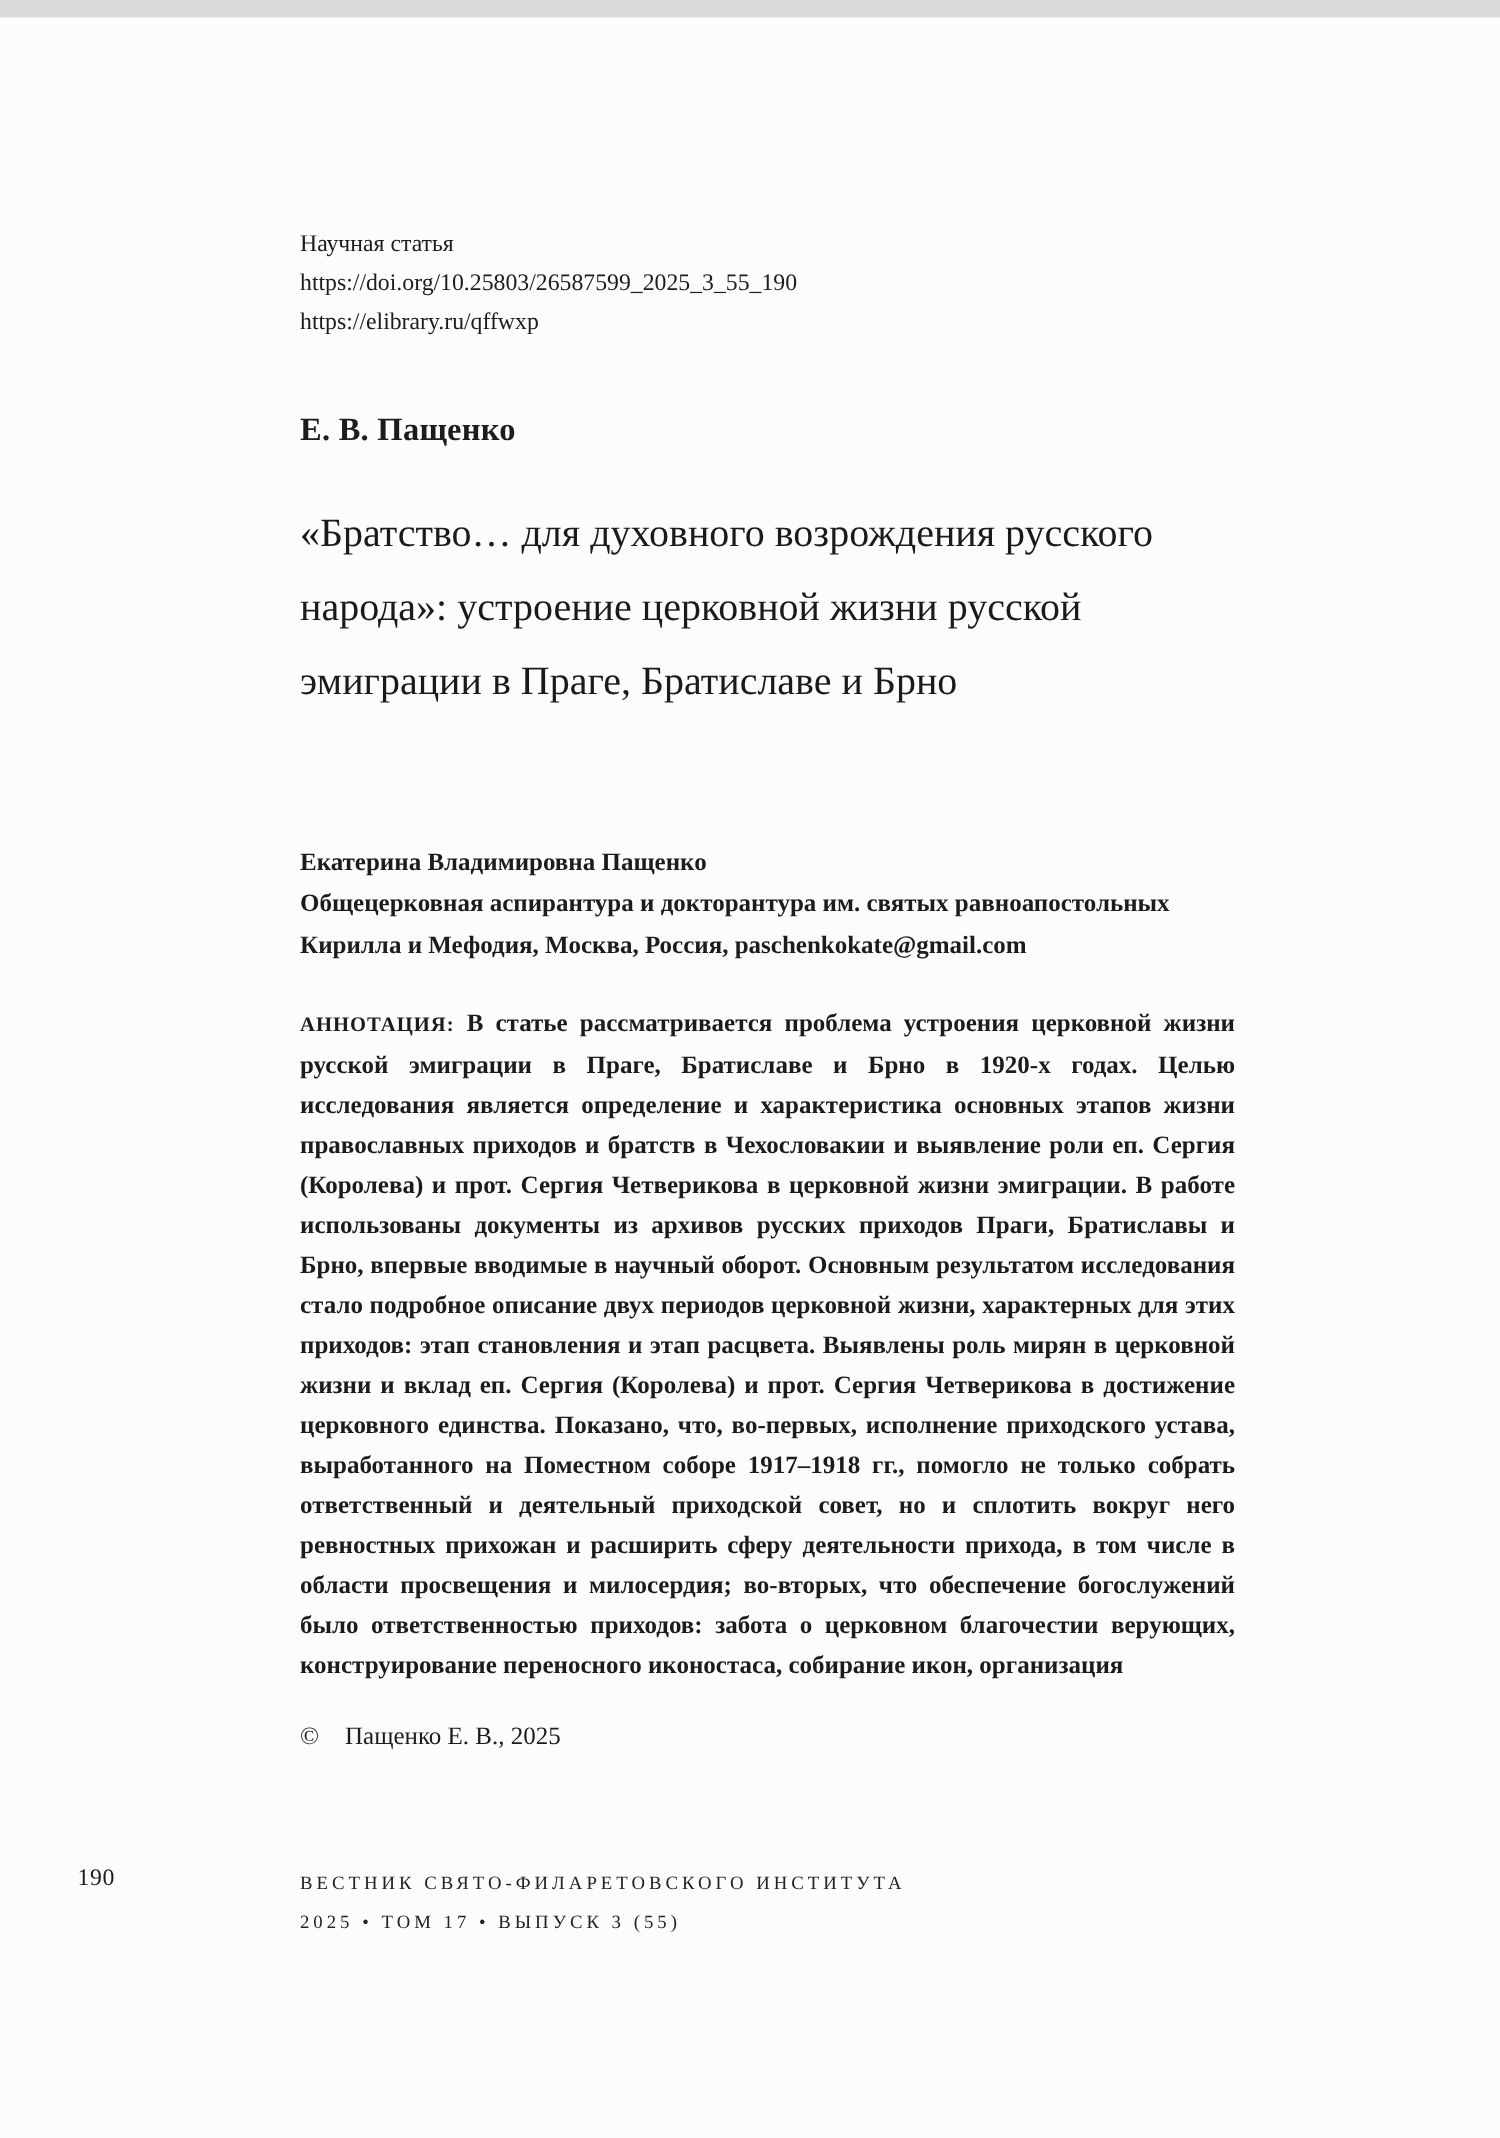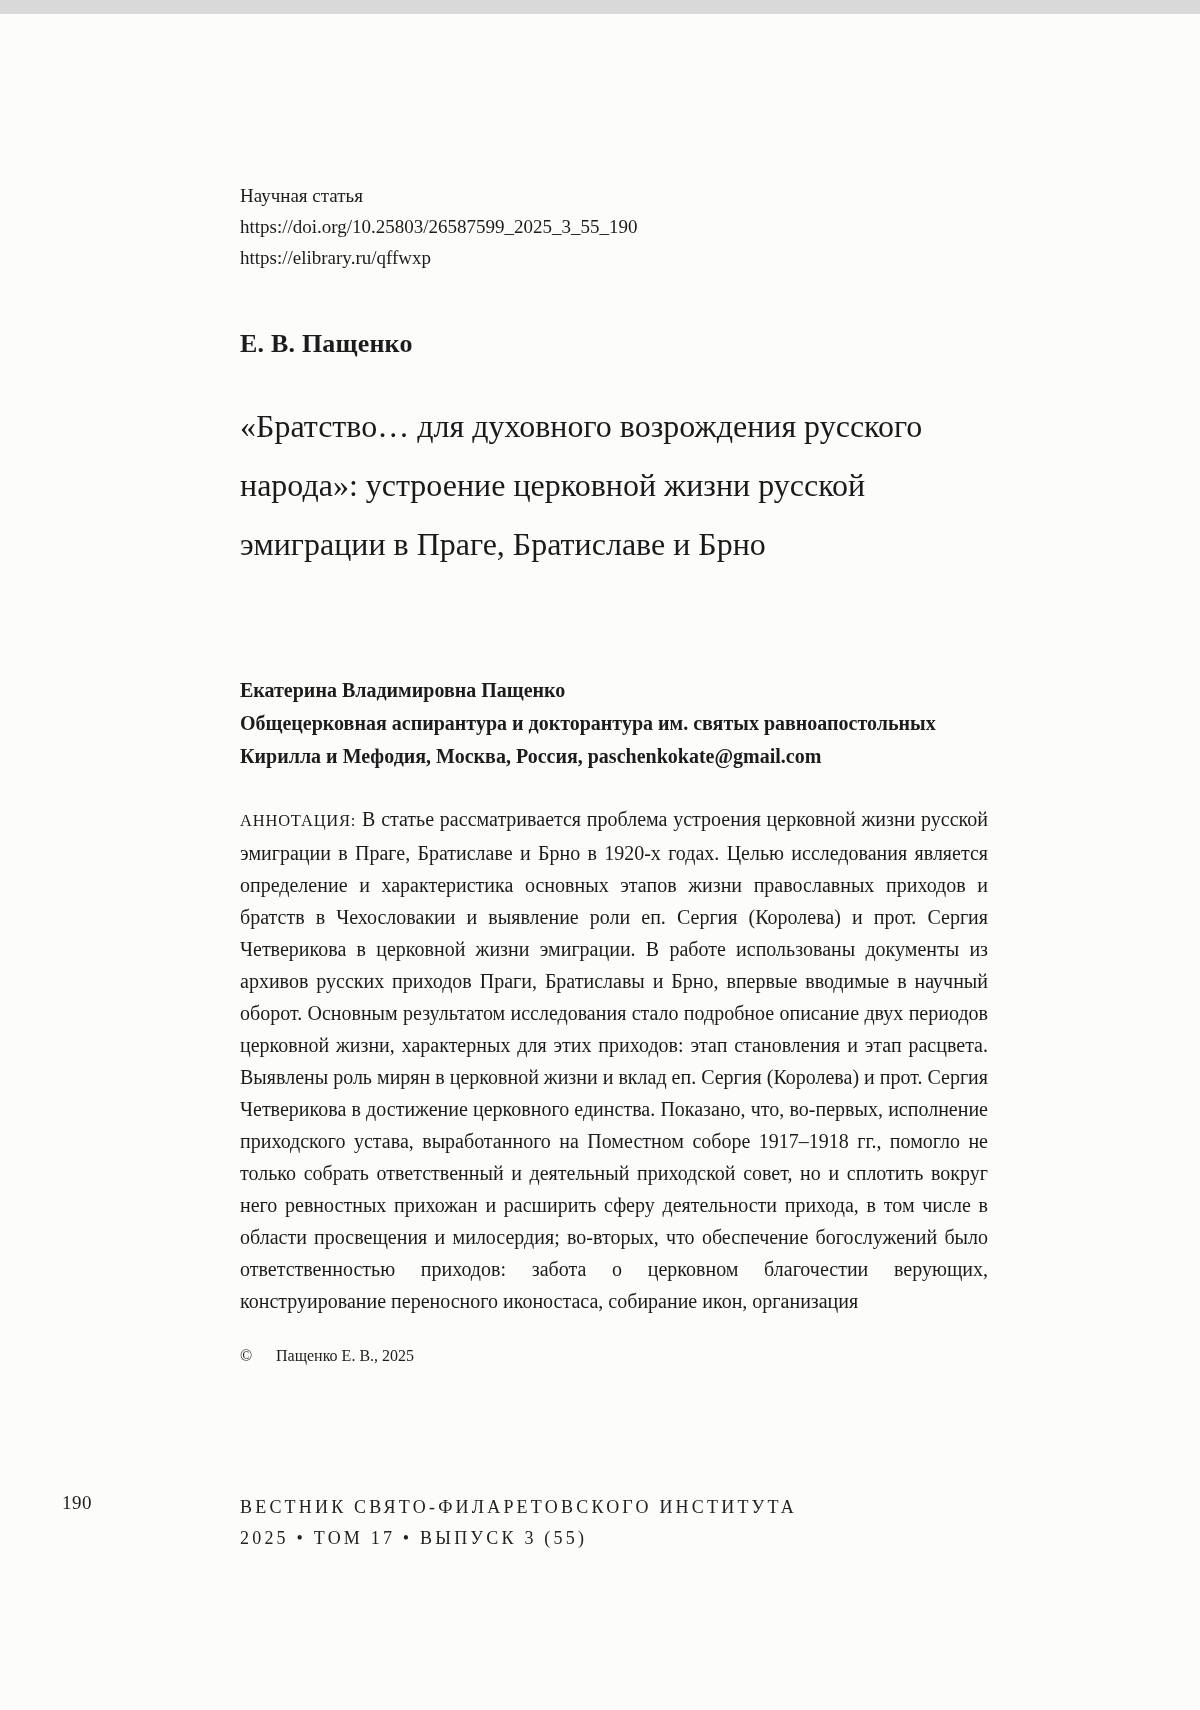--- a/index.html
+++ b/index.html
@@ -46,48 +46,49 @@
     line-height: 33px;
     font-weight: bold;
   }
   .author-block p { margin: 0; }
   .abstract {
     margin: 30px 0 0 0;
     font-size: 20px;
     line-height: 32px;
     text-align: justify;
     color: #1b1b1b;
+    font-weight: bold;
   }
   .abstract-label {
     font-size: 16.5px;
     letter-spacing: 0.8px;
   }
   .copyright {
     margin: 30px 0 0 0;
-    font-size: 16px;
+    font-size: 20px;
   }
   .copyright .c-symbol { display: inline-block; width: 36px; }
   .footer {
     position: absolute;
     left: 0;
     top: 1478px;
     width: 100%;
   }
   .footer .page-number {
     position: absolute;
     left: 62px;
     top: 0;
     font-size: 19px;
     letter-spacing: 0.5px;
   }
   .footer .journal-block {
     position: absolute;
     left: 240px;
     top: 0;
-    font-size: 18px;
+    font-size: 15px;
     letter-spacing: 3.2px;
     line-height: 31px;
     color: #222;
   }
 </style>
 </head>
 <body>
 
 <div class="page">
   <div class="content">

